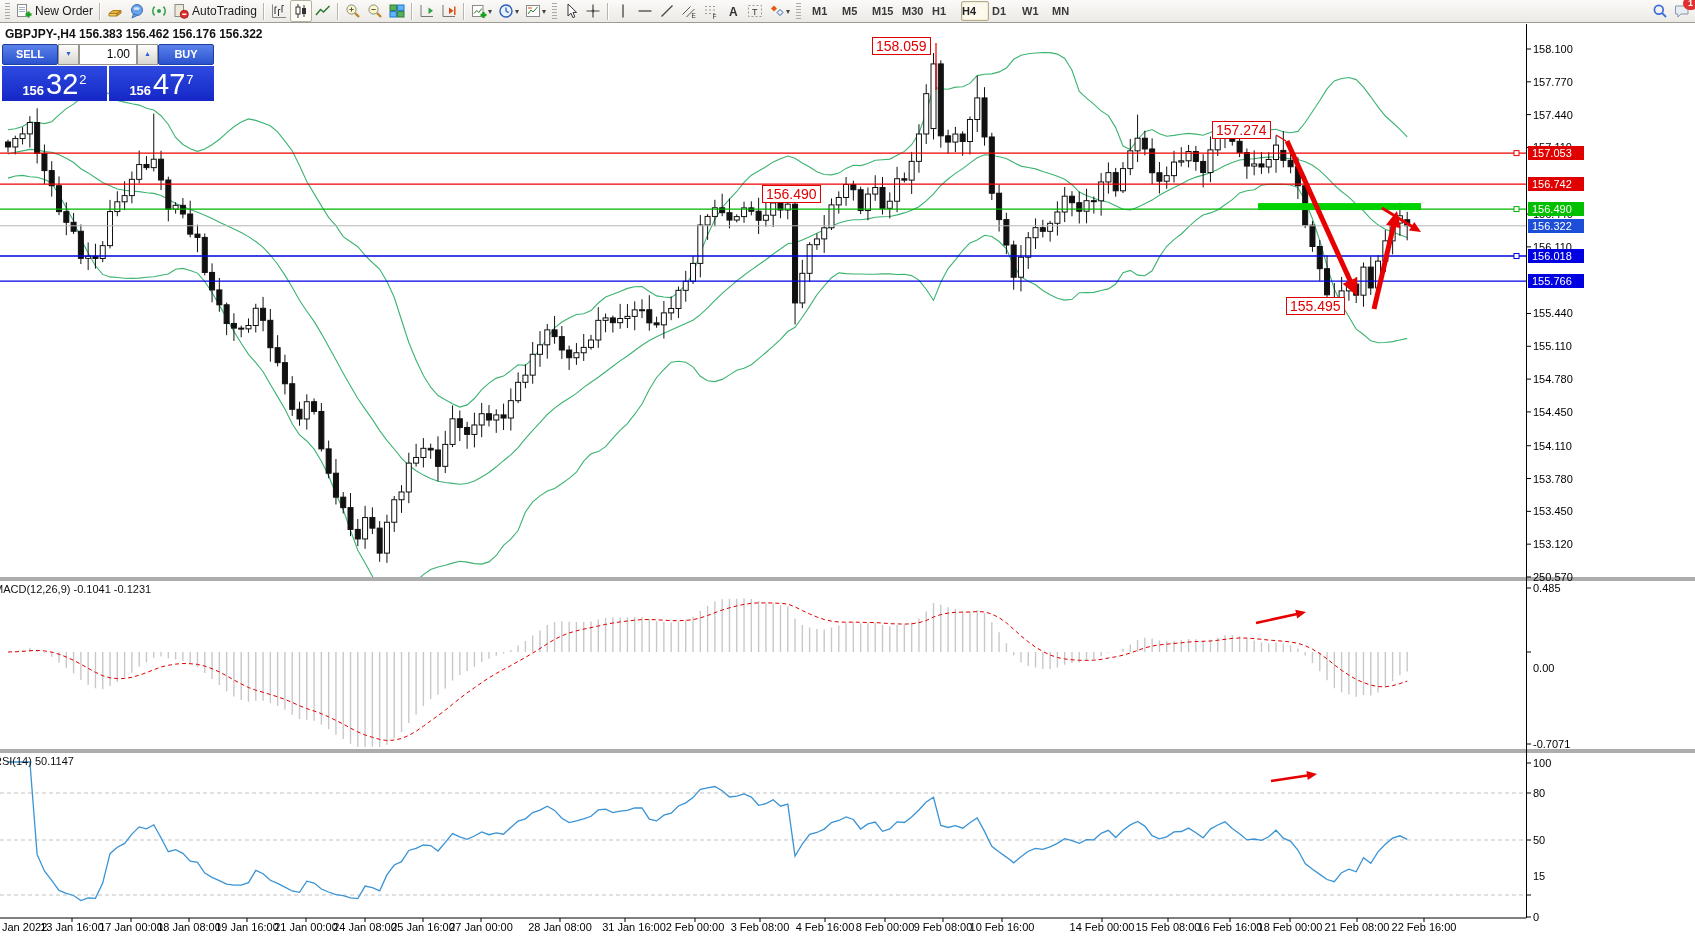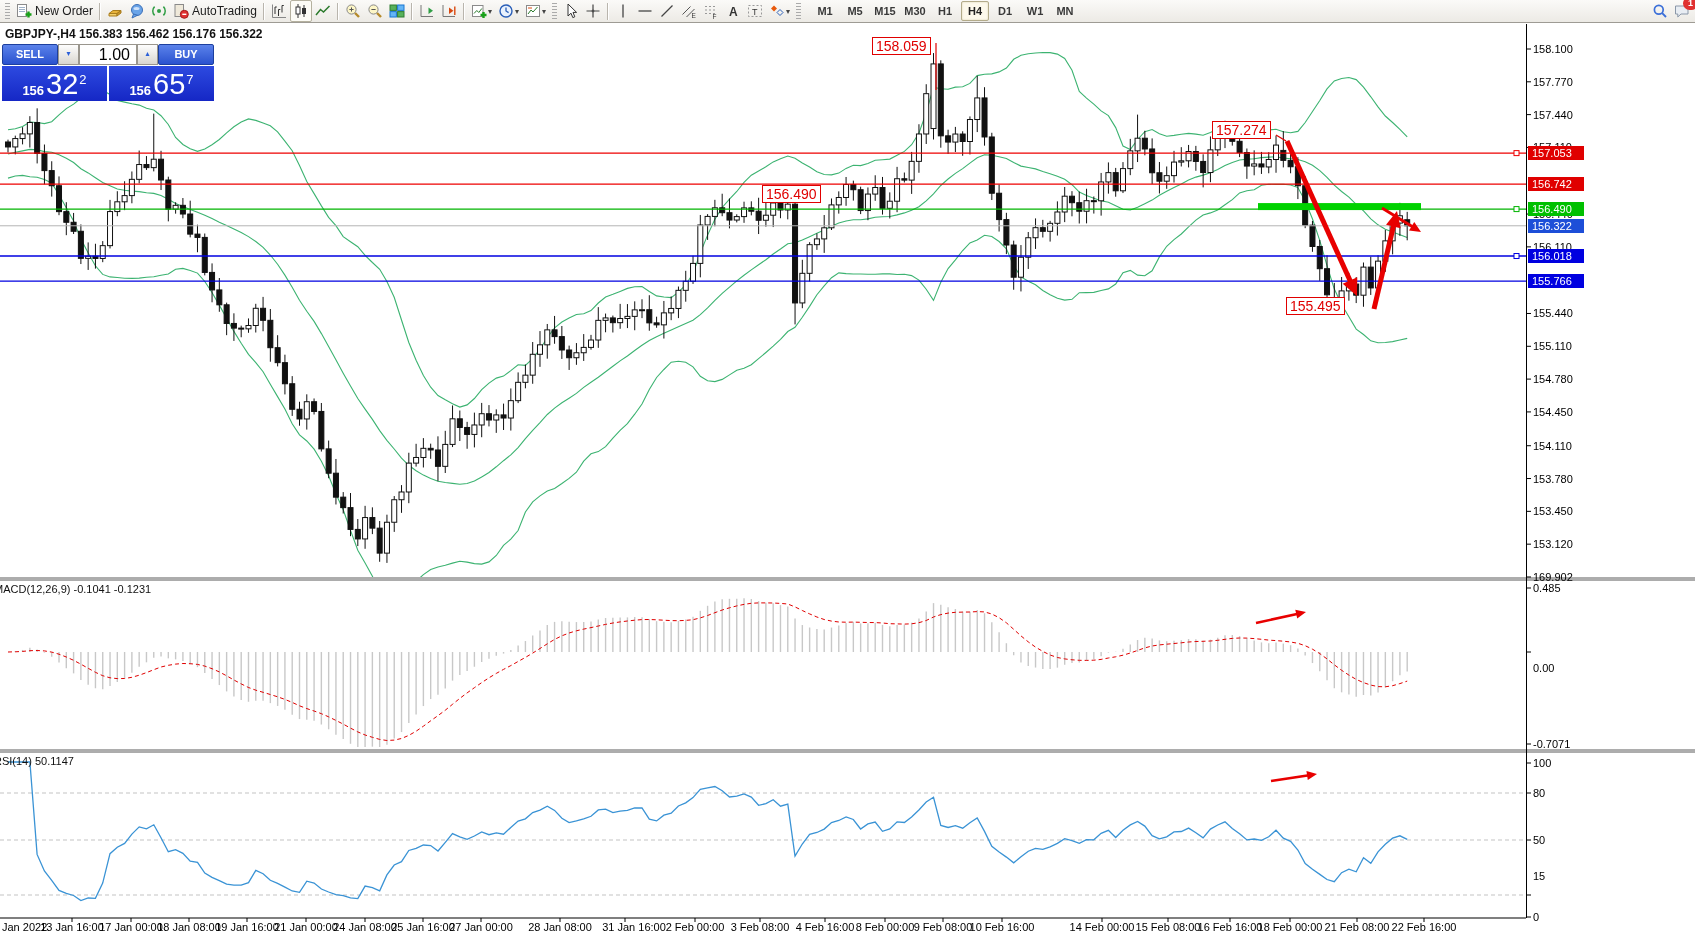--- a/index.html
+++ b/index.html
@@ -10,39 +10,39 @@
            background:linear-gradient(#fbfaf8,#eceae5);border-bottom:1px solid #9e9b94;
            display:flex;align-items:center;padding:0 2px;box-sizing:border-box;}
   .tb-item{display:flex;align-items:center;height:20px;padding:0 3px;border-radius:2px;cursor:default;}
   .tb-item.active{background:#fdfcf6;border:1px solid #b5b19f;padding:0 2px;}
   .tb-label{margin-left:3px;font-size:12px;color:#1c1c1c;white-space:nowrap;}
   .tb-sep{width:1px;height:17px;background:#b9b5ad;border-right:1px solid #fff;margin:0 3px;}
   .tb-grip{width:5px;height:16px;margin:0 3px;
            background:repeating-linear-gradient(to bottom,#aaa 0 1px,transparent 1px 3px);}
   .tb-caret{font-size:8px;color:#444;margin-left:1px;}
   .tb-spacer{flex:1;}
-  .tf-btn{min-width:26px;height:18px;line-height:18px;text-align:center;font-size:11px;
+  .tf-btn{min-width:26px;height:18px;line-height:18px;font-size:11px;
           font-weight:bold;color:#3a3a3a;margin:0 1px;border:1px solid transparent;border-radius:2px;}
   .tf-btn.active{background:#fdf9ec;border:1px solid #b3ab8b;color:#222;
                  box-shadow:inset 0 0 2px #d8d0b0;}
   .badge-red{position:absolute;top:-4px;right:-5px;min-width:13px;height:13px;border-radius:7px;
              background:#e03131;color:#fff;font-size:9px;font-weight:bold;line-height:13px;
              text-align:center;padding:0 1px;}
   
   .chart-title{position:absolute;left:5px;top:27px;z-index:20;font-size:12px;font-weight:bold;color:#111;}
   .ind-label{position:absolute;z-index:20;font-size:11px;color:#111;white-space:nowrap;}
   
   .oneclick{position:absolute;left:2px;top:44px;width:212px;z-index:30;font-size:11px;}
   .oc-row1{display:flex;height:21px;}
   .oc-btn{flex:0 0 54px;background:linear-gradient(#5b82ea,#2a52cf);border:1px solid #1d3f9e;
           color:#fff;font-weight:bold;text-align:center;line-height:19px;border-radius:2px;}
   .oc-spin{flex:0 0 19px;background:linear-gradient(#fdfdfd,#d9d6d0);border:1px solid #9a968e;
            text-align:center;line-height:18px;font-size:8px;color:#2b5fd8;}
   .oc-vol{flex:1;background:#fff;border:1px solid #9a968e;text-align:right;
-          line-height:19px;padding-right:6px;font-size:16px;}
+          line-height:19px;padding-right:6px;font-size:12px;}
   .oc-row2{display:flex;margin-top:1px;height:35px;}
   .oc-price{flex:1;background:linear-gradient(#2d4ae0,#1527c5);color:#fff;display:flex;
             align-items:flex-end;justify-content:center;padding-bottom:2px;}
   .oc-price.sell{margin-right:2px;}
   .oc-small{font-size:13px;font-weight:bold;line-height:17px;}
   .oc-big{font-size:29px;line-height:29px;margin-left:2px;}
   .oc-sup{font-size:13px;line-height:13px;transform:translateY(-13px);margin-left:1px;}
   
   .ax-label{position:absolute;left:1533px;z-index:15;font-size:11px;color:#000;
             transform:translateY(-50%);white-space:nowrap;}
@@ -1015,21 +1015,21 @@
       <div class="oc-btn">BUY</div>
     </div>
     <div class="oc-row2">
       <div class="oc-price sell">
         <span class="oc-small">156</span>
         <span class="oc-big">32</span>
         <span class="oc-sup">2</span>
       </div>
       <div class="oc-price">
         <span class="oc-small">156</span>
-        <span class="oc-big">65</span>
+        <span class="oc-big">47</span>
         <span class="oc-sup">7</span>
       </div>
     </div>
   </div>
 
   <div class="ind-label" style="left:-6px;top:583px">MACD(12,26,9) -0.1041 -0.1231</div>
   <div class="ind-label" style="left:-6px;top:755px">RSI(14) 50.1147</div>
 
   <div id="overlays">
       <div class="ax-label" style="top: 49px;">158.100</div>
@@ -1039,21 +1039,21 @@
       <div class="ax-label" style="top: 214.054px;">156.440</div>
       <div class="ax-label" style="top: 246.866px;">156.110</div>
       <div class="ax-label" style="top: 313.484px;">155.440</div>
       <div class="ax-label" style="top: 346.296px;">155.110</div>
       <div class="ax-label" style="top: 379.108px;">154.780</div>
       <div class="ax-label" style="top: 411.92px;">154.450</div>
       <div class="ax-label" style="top: 445.726px;">154.110</div>
       <div class="ax-label" style="top: 478.538px;">153.780</div>
       <div class="ax-label" style="top: 511.349px;">153.450</div>
       <div class="ax-label" style="top: 544.161px;">153.120</div>
-      <div class="ax-label" style="top: 576.973px;">169.902</div>
+      <div class="ax-label" style="top: 576.973px;">250.570</div>
       <div class="ax-badge" style="top: 153.103px; background: rgb(224, 0, 0);">157.053</div>
       <div class="ax-badge" style="top: 184.026px; background: rgb(224, 0, 0);">156.742</div>
       <div class="ax-badge" style="top: 209.082px; background: rgb(0, 192, 0);">156.490</div>
       <div class="ax-badge" style="top: 225.787px; background: #1d4ed8;">156.322</div>
       <div class="ax-badge" style="top: 256.013px; background: rgb(0, 0, 224);">156.018</div>
       <div class="ax-badge" style="top: 281.07px; background: rgb(0, 0, 224);">155.766</div>
       <div class="ax-label" style="top: 588px;">0.485</div>
       <div class="ax-label" style="top: 652px; margin-top: 16px;">0.00</div>
       <div class="ax-label" style="top: 744px;">-0.7071</div>
       <div class="ax-label" style="top: 763px;">100</div>

